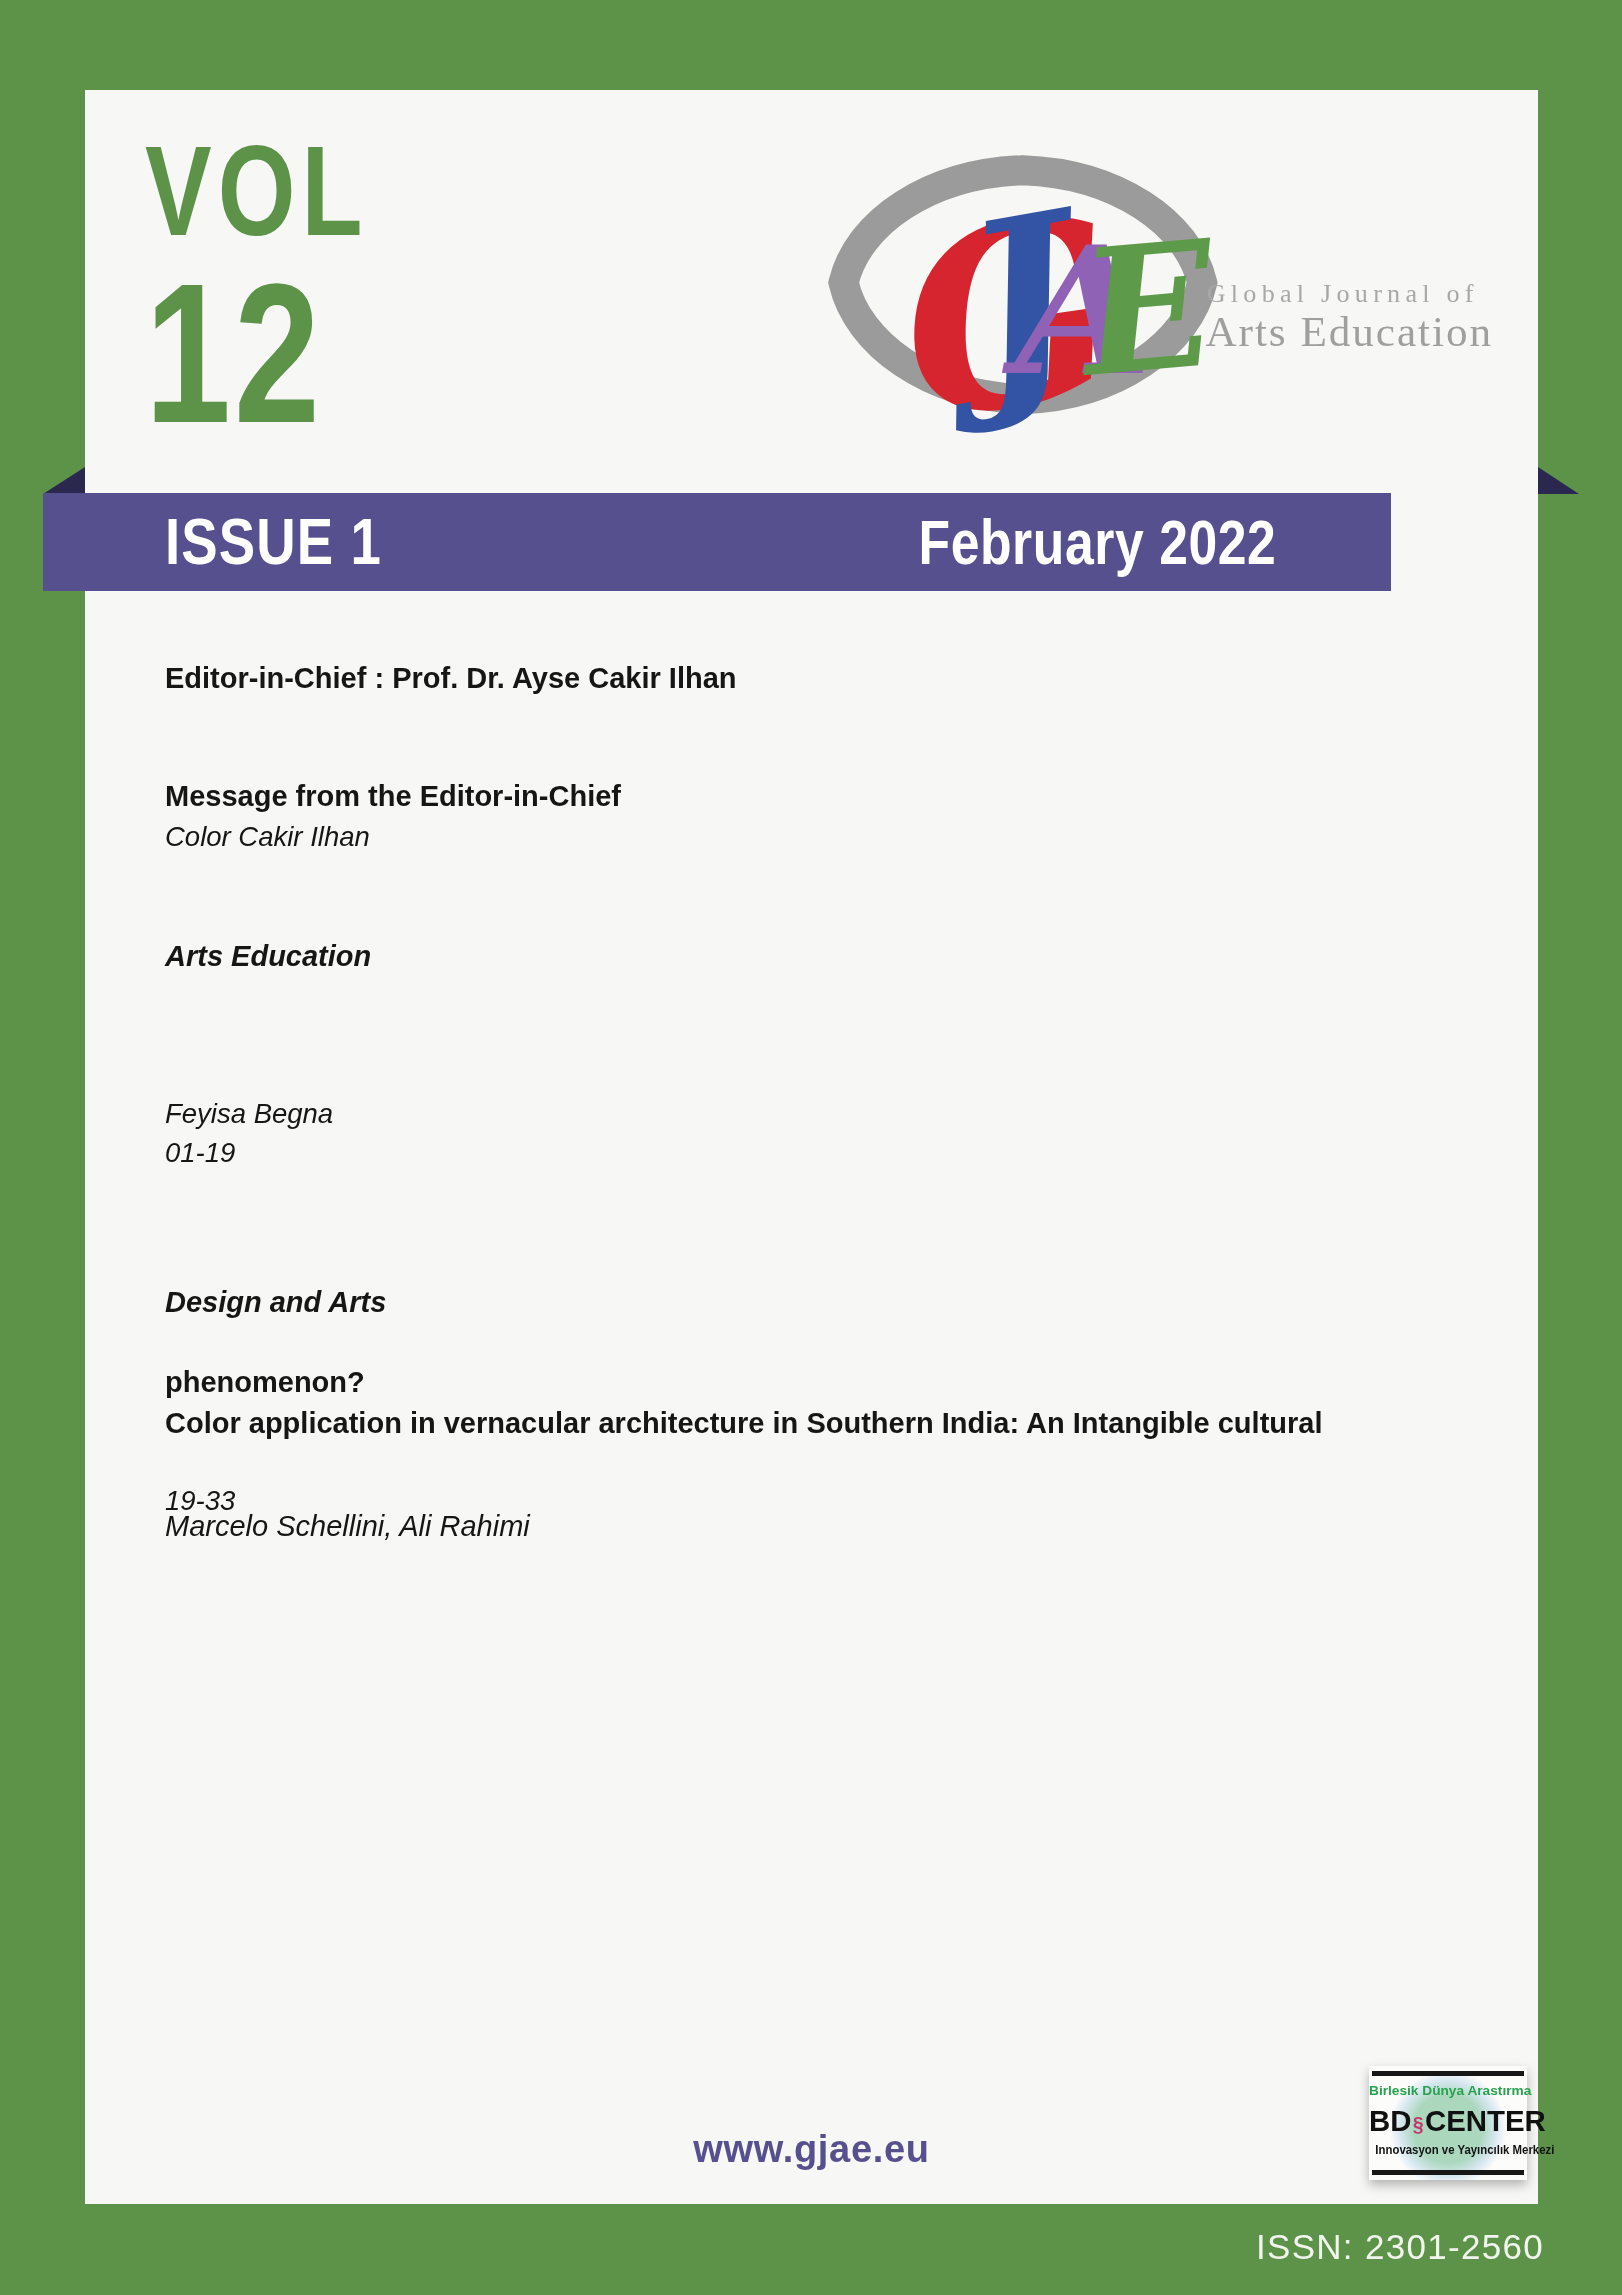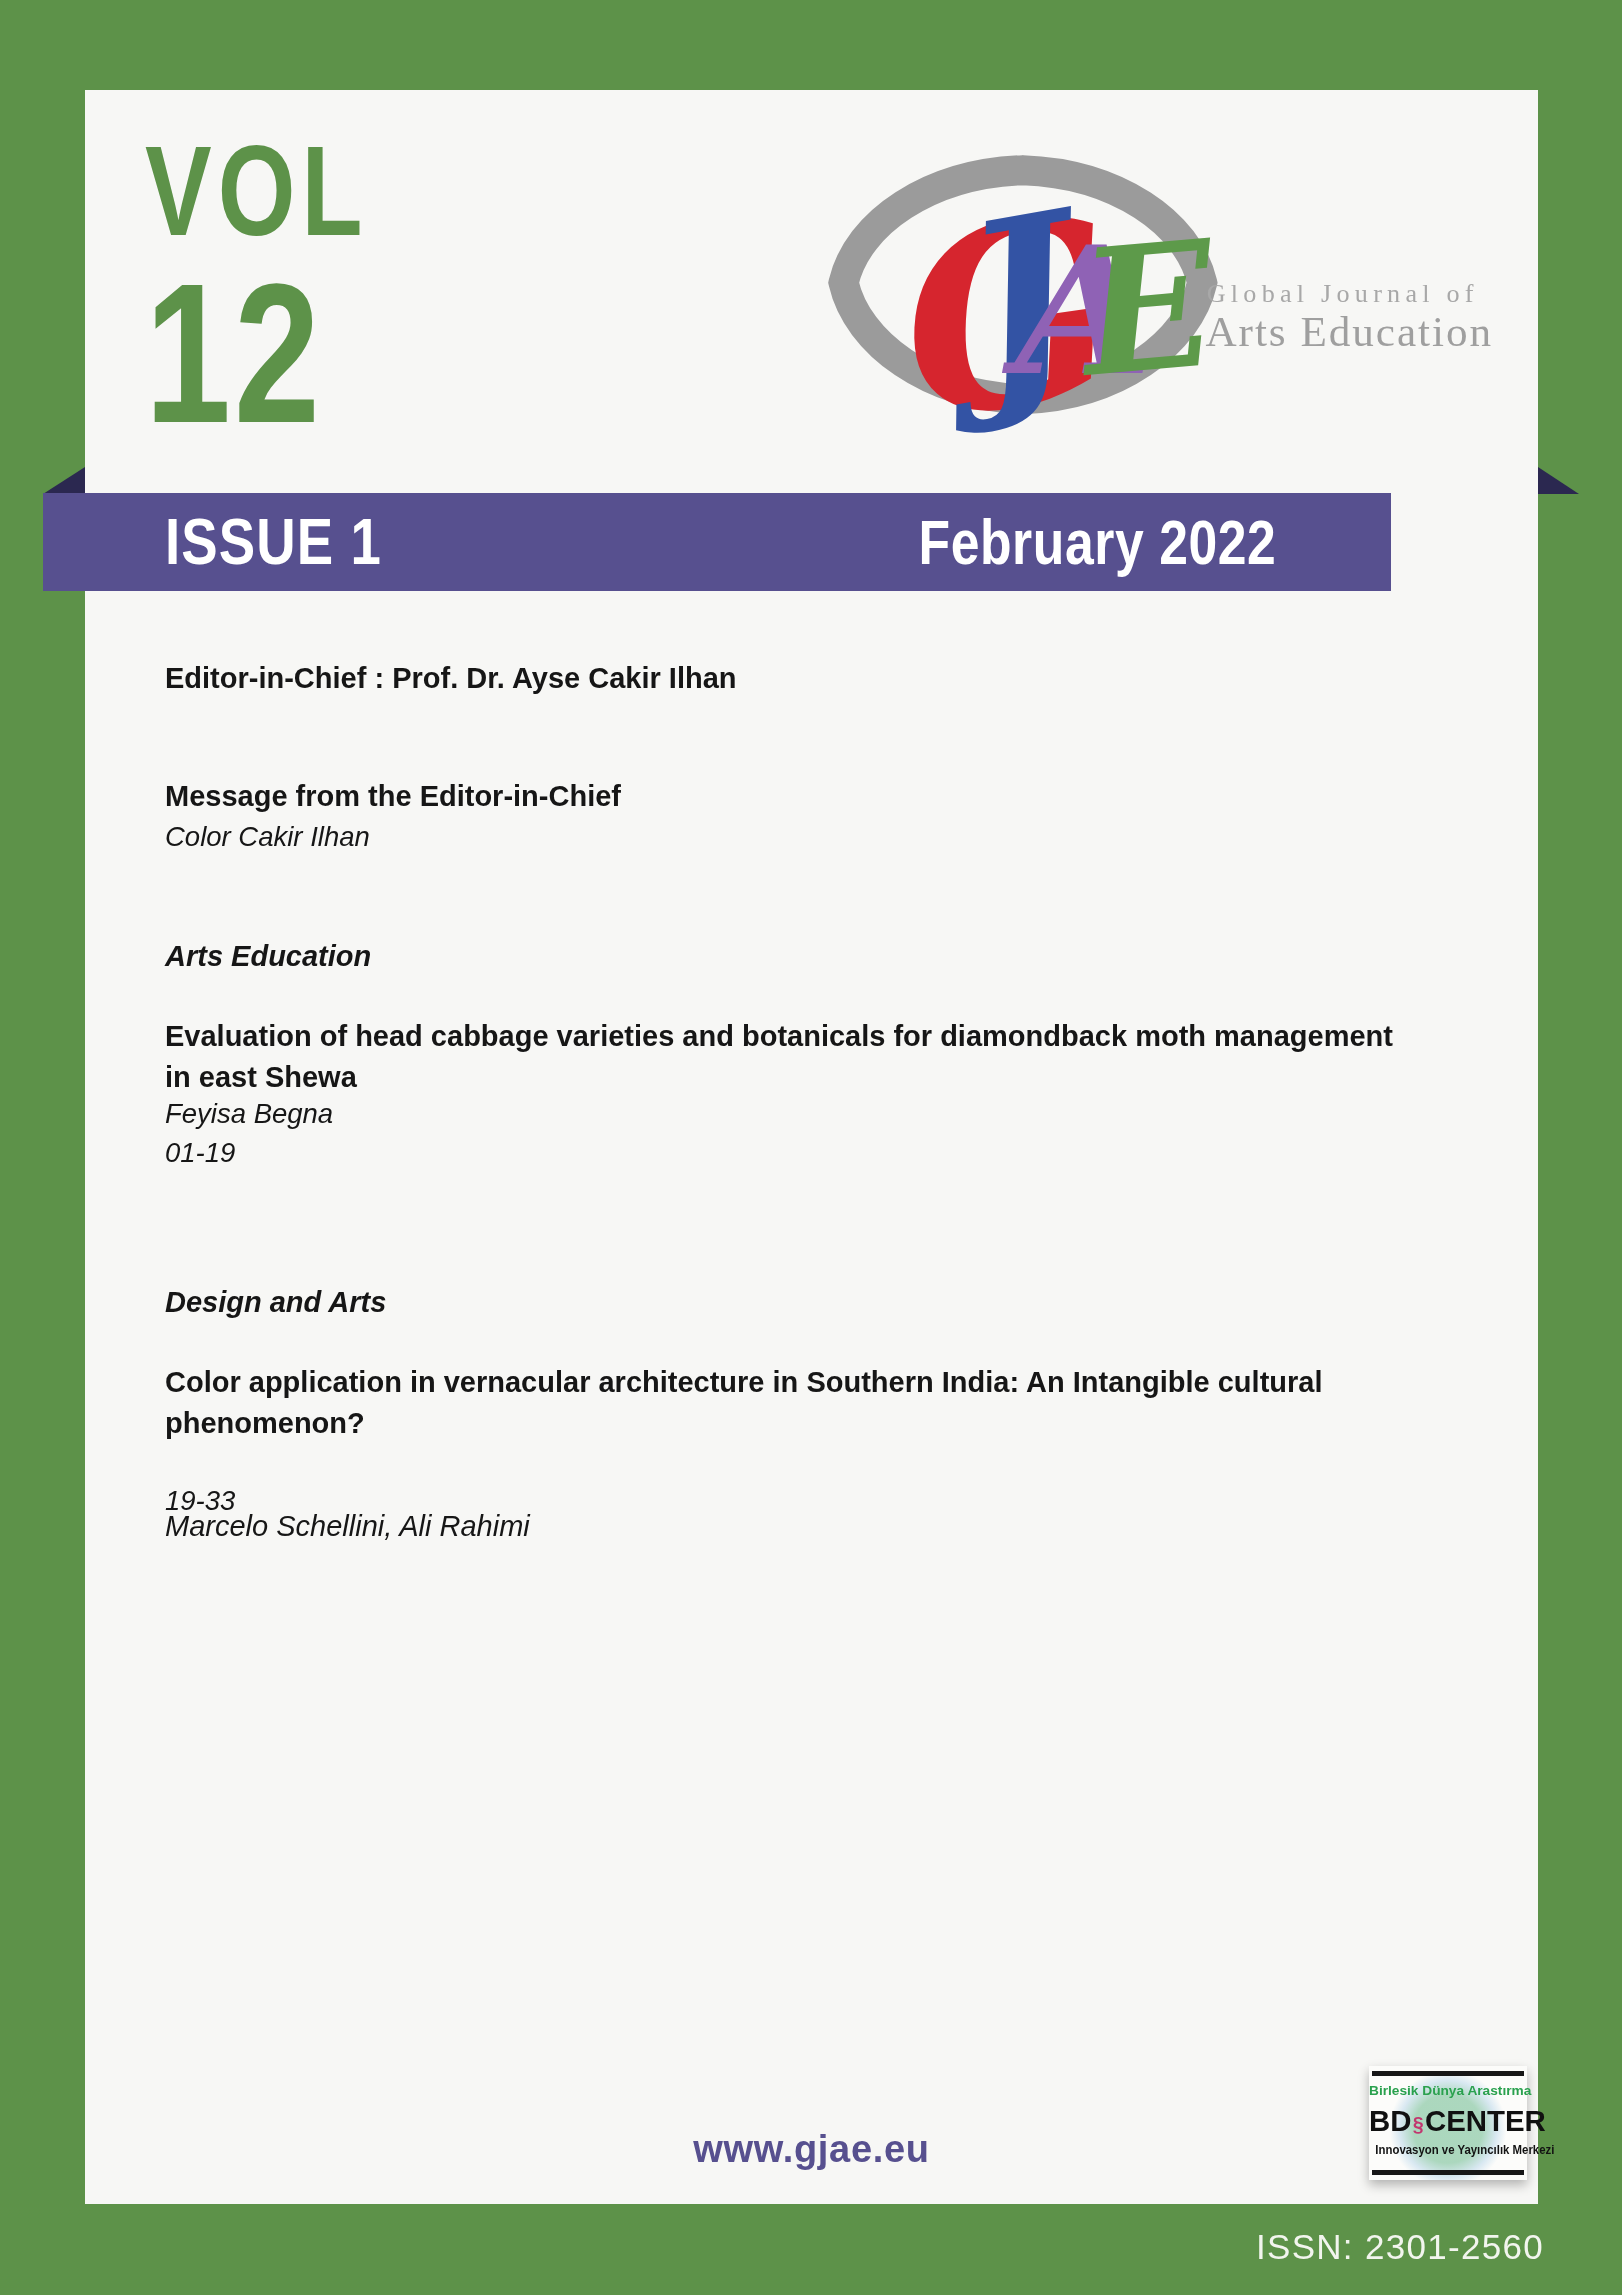--- a/index.html
+++ b/index.html
@@ -86,31 +86,27 @@
     <div class="issue-label">ISSUE 1</div>
     <div class="date-label">February 2022</div>
   </div>
 
   <div class="toc-line bold message-title">Message from the Editor-in-Chief</div>
 
   <div class="toc-line bold editor-line">Editor-in-Chief : Prof. Dr. Ayse Cakir Ilhan</div>
   <div class="toc-line italic message-author">Color Cakir Ilhan</div>
 
   <div class="toc-line bold italic section-1">Arts Education</div>
-  <div class="toc-line bold article-1-title">
-    <span class="title-line">Evaluation of head cabbage varieties and botanicals for diamondback moth management</span>
-    <span class="title-line">in east Shewa</span>
-  </div>
   <div class="toc-line italic article-1-authors">Feyisa Begna</div>
   <div class="toc-line italic article-1-pages">01-19</div>
 
   <div class="toc-line bold italic section-2">Design and Arts</div>
   <div class="toc-line bold article-2-title">
+    <span class="title-line">phenomenon?</span>
     <span class="title-line">Color application in vernacular architecture in Southern India: An Intangible cultural</span>
-    <span class="title-line">phenomenon?</span>
   </div>
   <div class="toc-line italic article-2-authors">Marcelo Schellini, Ali Rahimi</div>
   <div class="toc-line italic article-2-pages">19-33</div>
 
   <div class="website">www.gjae.eu</div>
 
   <div class="badge">
     <div class="badge-bar top"></div>
     <div class="badge-line1">Birlesik Dünya Arastırma</div>
     <div class="badge-main"><span>BD</span><span class="badge-swirl">§</span><span>CENTER</span></div>

